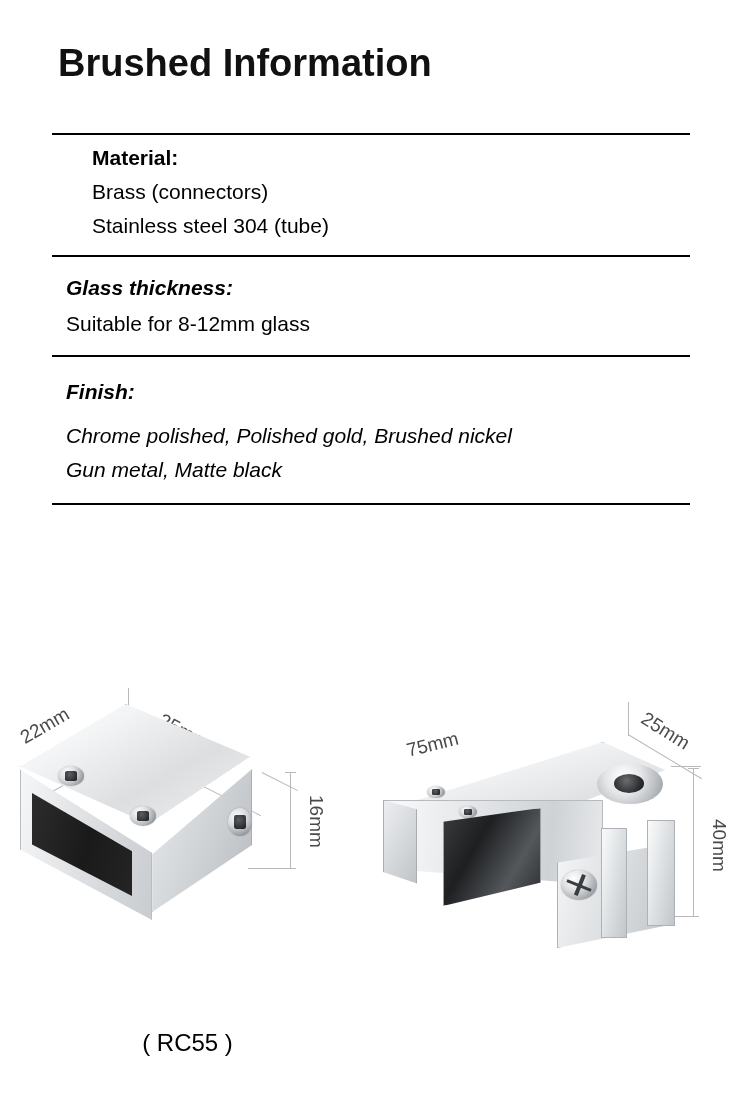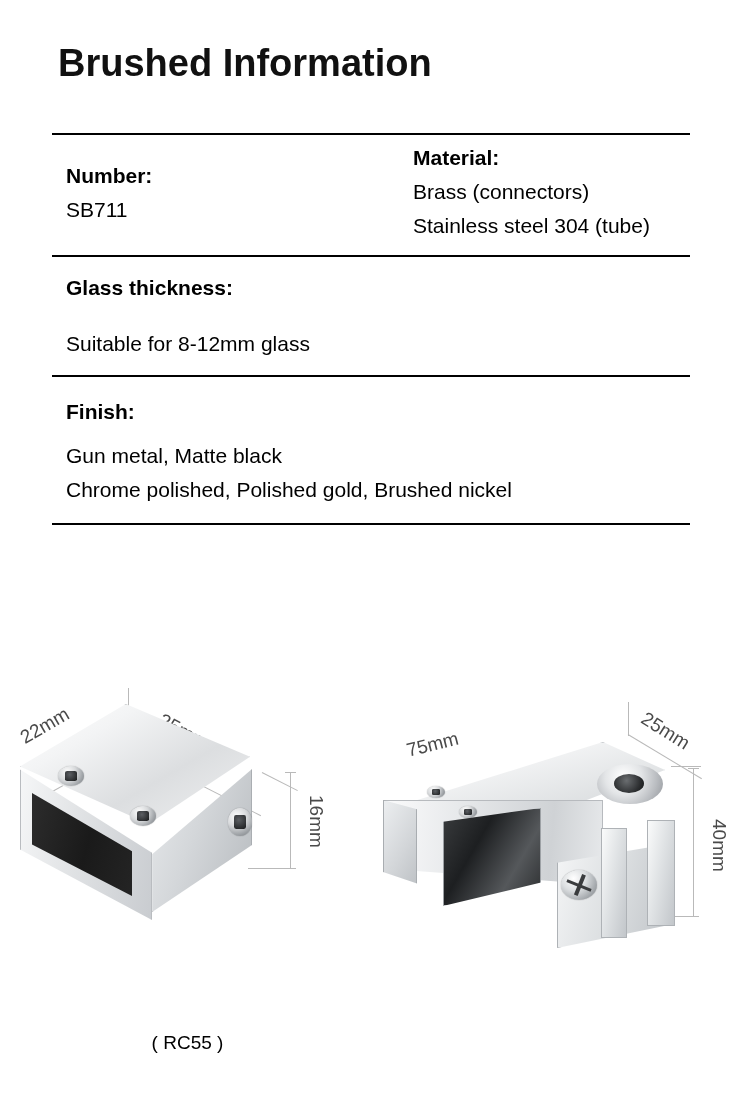--- a/index.html
+++ b/index.html
@@ -68,23 +68,23 @@
     font-size: 21px;
     font-weight: normal;
     line-height: 34px;
     white-space: nowrap;
   }
 
   .row-1 .col-left  { padding-top: 24px; }
   .row-1 .col-right { padding-top: 6px; }
 
   .row-single { padding-left: 14px; padding-top: 14px; padding-bottom: 14px; }
-  .row-single .spec-label { margin-bottom: 22px; }
-
-  .row-finish { padding-left: 14px; padding-top: 18px; padding-bottom: 16px; }
+  .row-single .spec-label { margin-bottom: 2px; font-style: italic; }
+
+  .row-finish { padding-left: 14px; padding-top: 18px; padding-bottom: 16px; font-style: italic; }
   .row-finish .spec-label { margin-bottom: 10px; }
 
   
   .figures {
     position: absolute;
     left: 0;
     top: 660px;
     width: 750px;
     height: 430px;
   }
@@ -104,21 +104,21 @@
     top: 0;
     width: 375px;
     height: 365px;
   }
 
   .figure-caption {
     position: absolute;
     top: 370px;
     width: 375px;
     text-align: center;
-    font-size: 19px;
+    font-size: 24px;
     line-height: 26px;
     color: #000;
   }
 
   
   .dim-label {
     position: absolute;
     font-size: 19px;
     color: #4a4a4a;
     white-space: nowrap;
@@ -257,44 +257,40 @@
 </head>
 <body>
 
 <h1 class="page-title">Brushed Information</h1>
 
 <div class="spec-table">
 
   <div class="rule"></div>
 
   <div class="spec-row row-1">
-    <div class="col col-left">
-      <div class="spec-label">Number:</div>
-      <div class="spec-value">SB711</div>
-    </div>
     <div class="col col-right">
       <div class="spec-label">Material:</div>
       <div class="spec-value">Brass (connectors)</div>
       <div class="spec-value">Stainless steel 304 (tube)</div>
     </div>
   </div>
 
   <div class="rule"></div>
 
   <div class="row-single">
     <div class="spec-label">Glass thickness:</div>
     <div class="spec-value">Suitable for 8-12mm glass</div>
   </div>
 
   <div class="rule"></div>
 
   <div class="row-finish">
     <div class="spec-label">Finish:</div>
+    <div class="spec-value">Chrome polished, Polished gold, Brushed nickel</div>
     <div class="spec-value">Gun metal, Matte black</div>
-    <div class="spec-value">Chrome polished, Polished gold, Brushed nickel</div>
   </div>
 
   <div class="rule"></div>
 </div>
 
 <div class="figures">
 
   <div class="figure figure-left">
     <div class="figure-stage">
 

